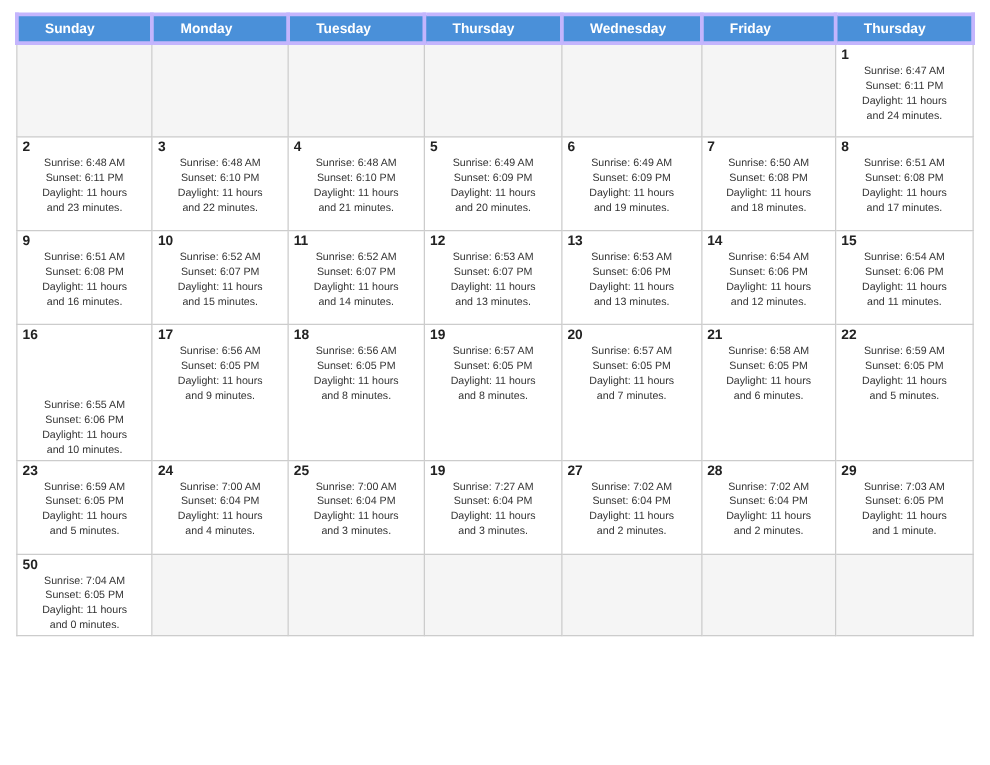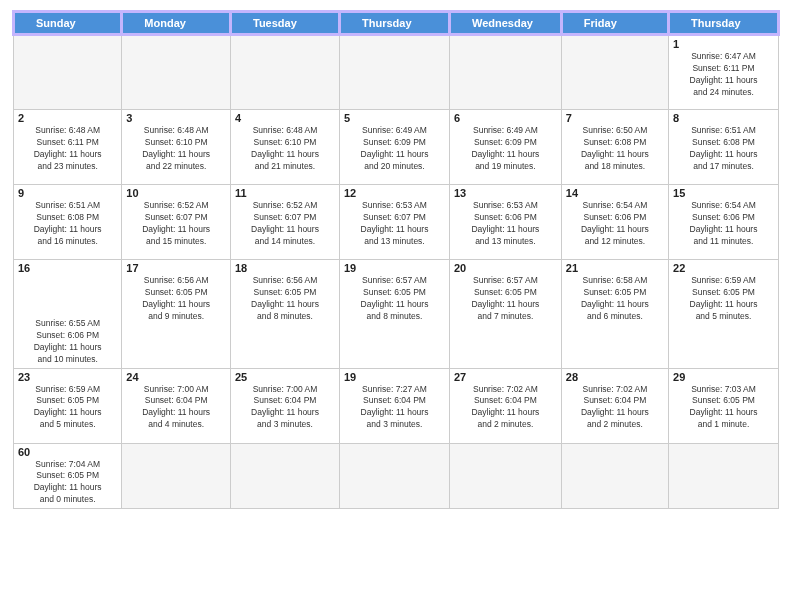--- a/index.html
+++ b/index.html
@@ -323,21 +323,21 @@
           <td>
             <div class="day-num">29</div>
             <div class="day-info" style="white-space: pre-line;">Sunrise: 7:03 AM
 Sunset: 6:05 PM
 Daylight: 11 hours
 and 1 minute.</div>
           </td>
         </tr>
         <tr class="last-row">
           <td>
-            <div class="day-num">60</div>
+            <div class="day-num">50</div>
             <div class="day-info" style="white-space: pre-line;">Sunrise: 7:04 AM
 Sunset: 6:05 PM
 Daylight: 11 hours
 and 0 minutes.</div>
           </td>
           <td class="empty"></td>
           <td class="empty"></td>
           <td class="empty"></td>
           <td class="empty"></td>
           <td class="empty"></td>

